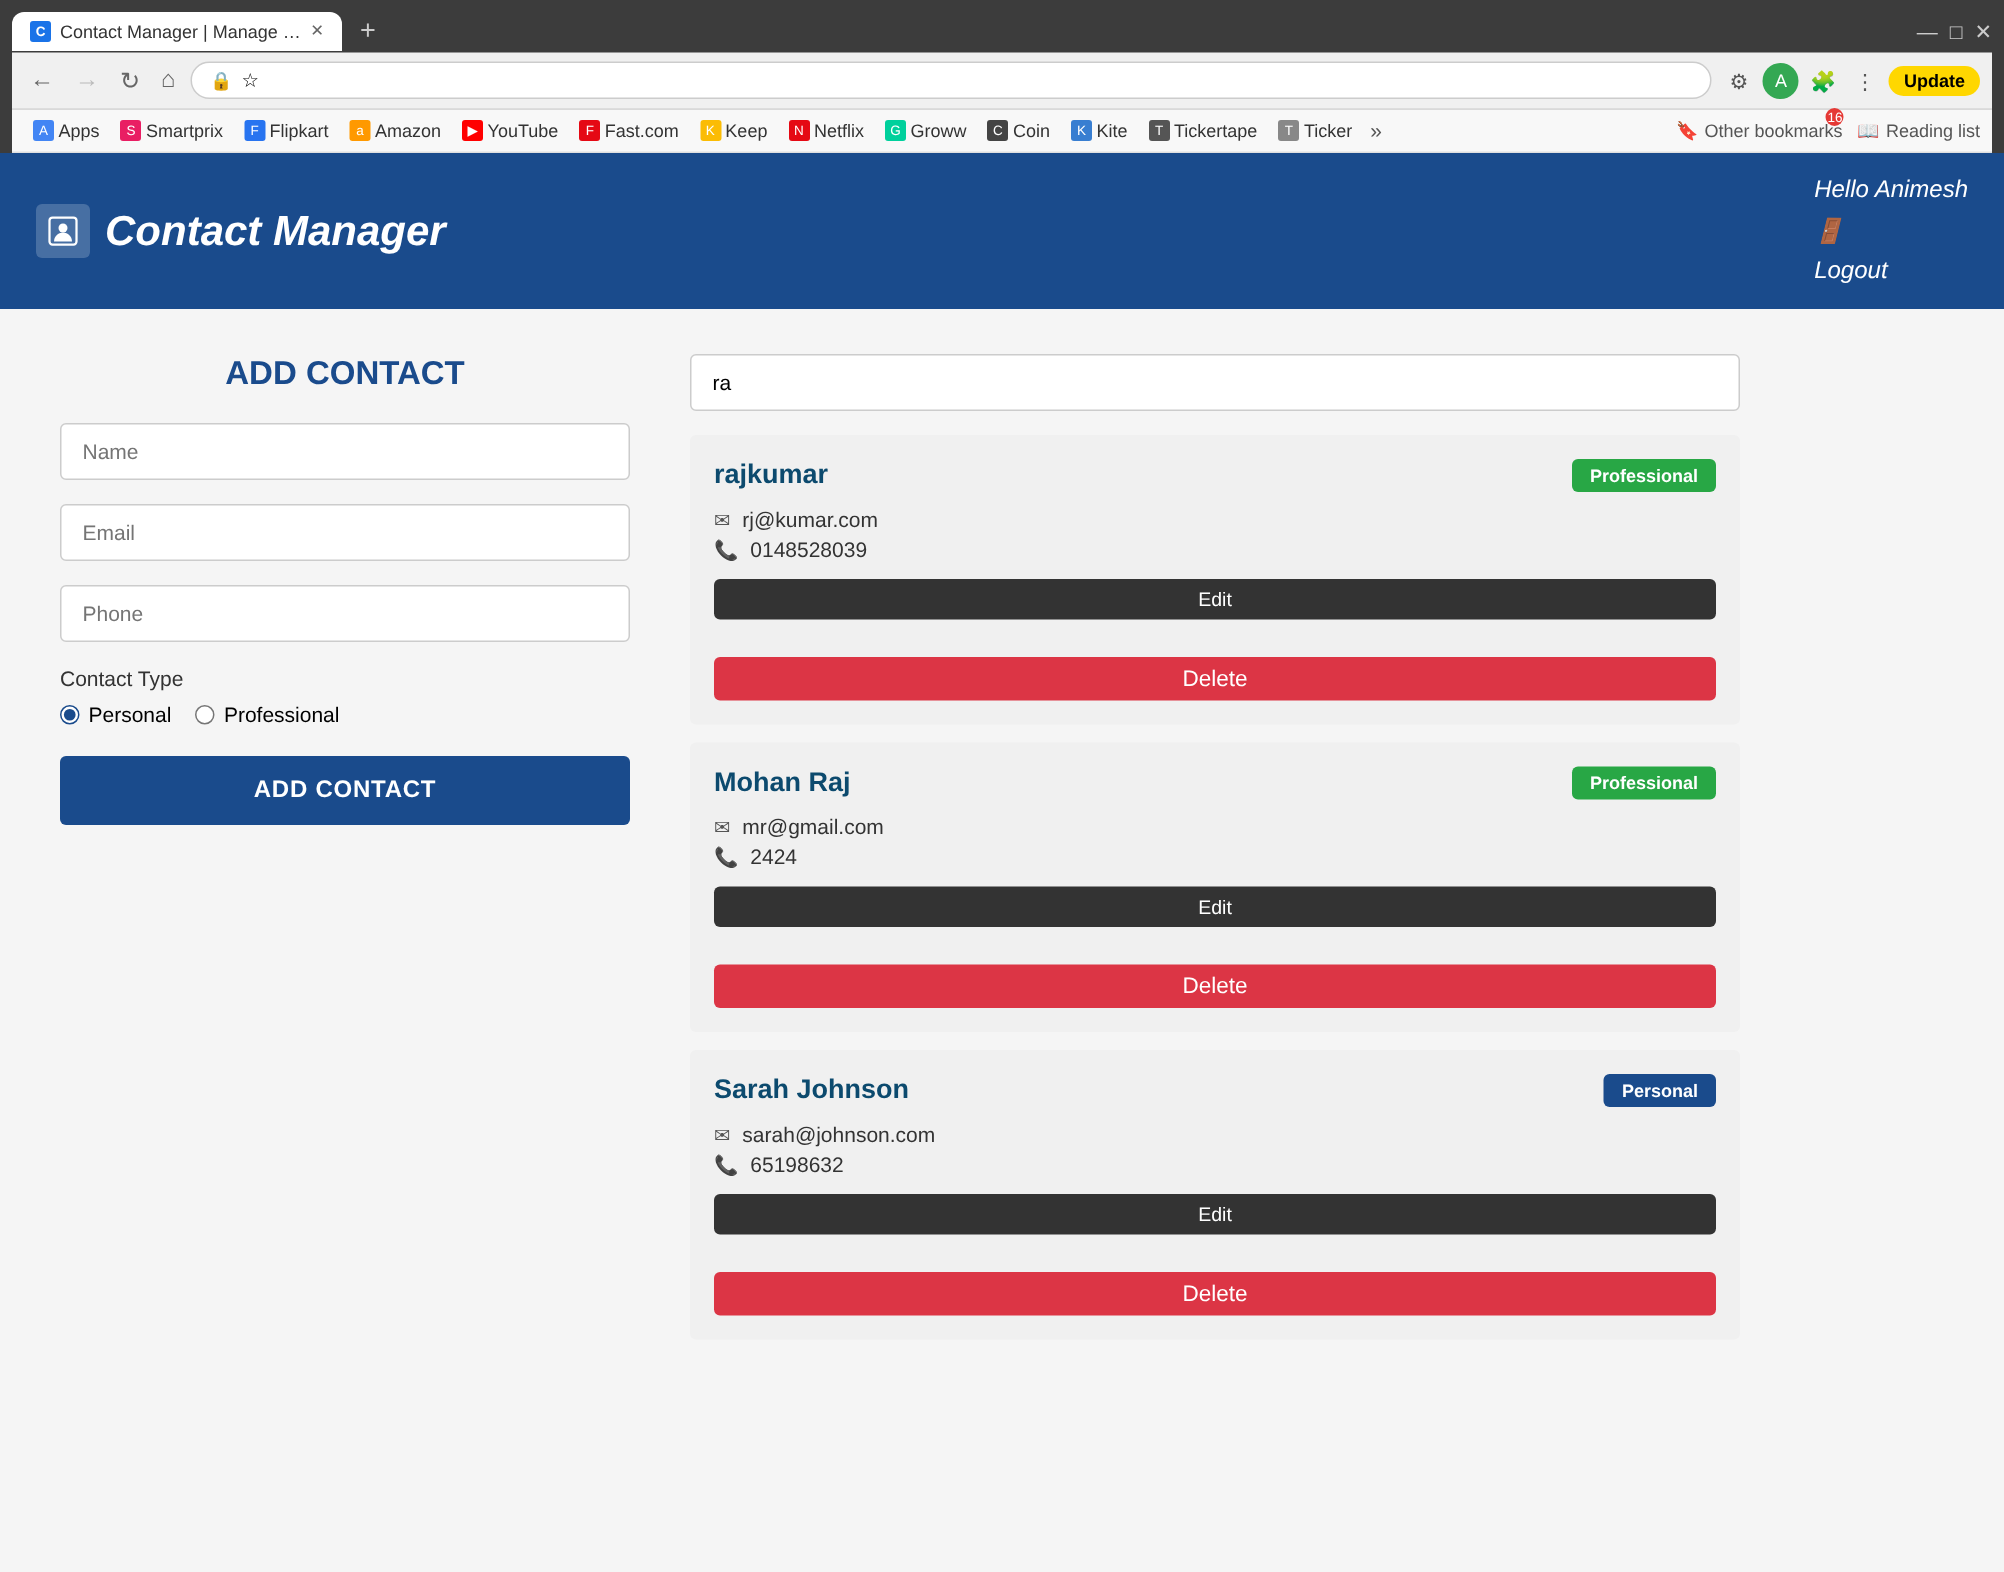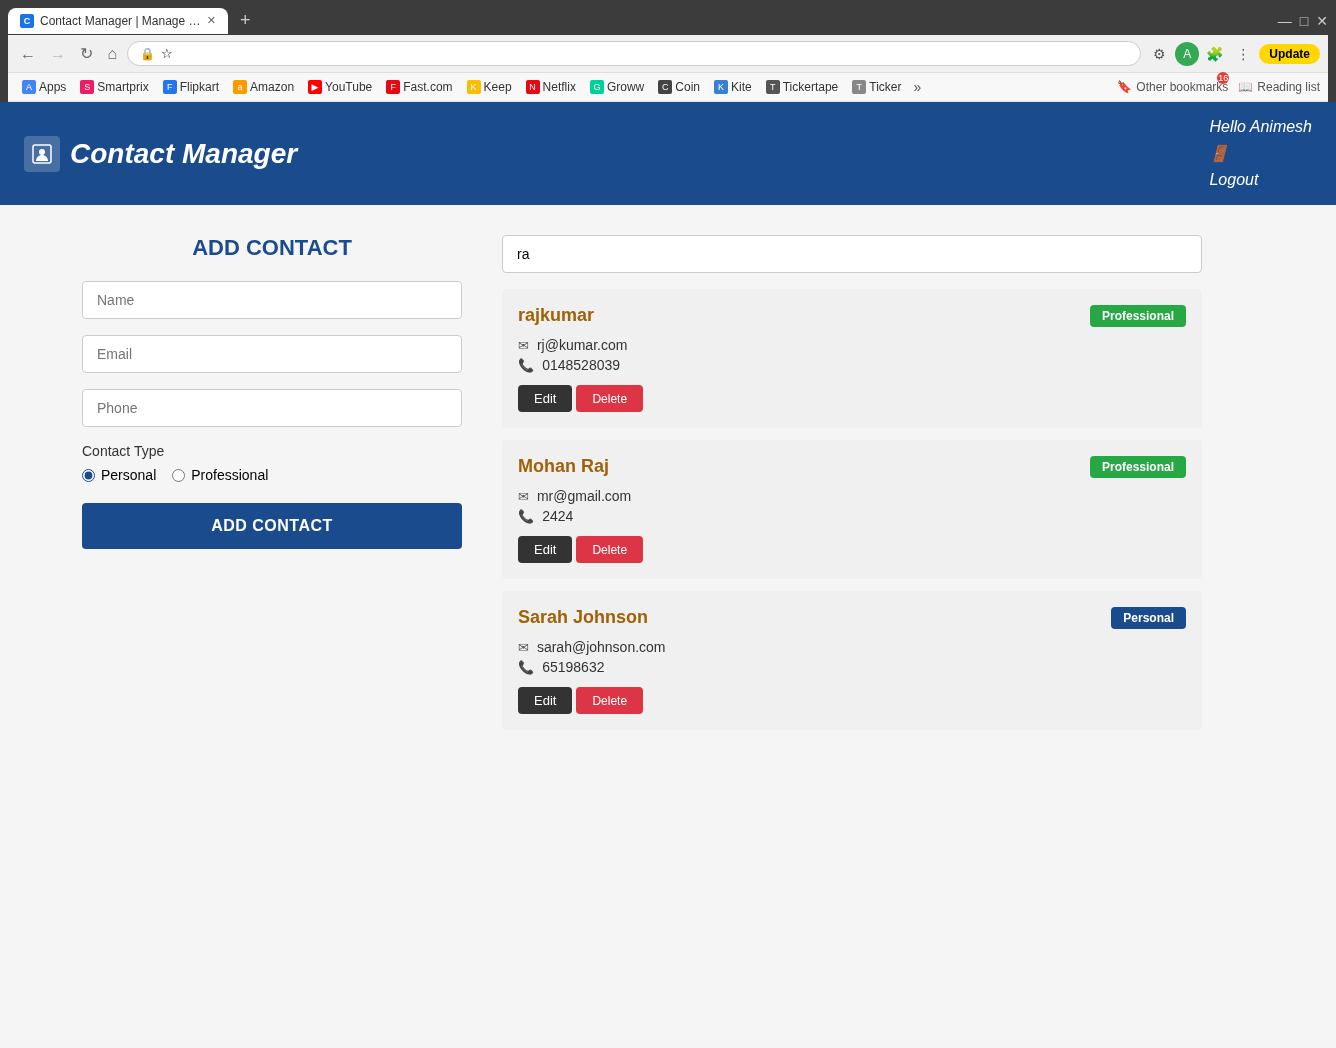--- a/index.html
+++ b/index.html
@@ -34,47 +34,47 @@
     .reading-list-btn { margin-left: auto; display: flex; align-items: center; gap: 4px; font-size: 12px; color: #555; cursor: pointer; }
 
     
     .app-header { background: #1a4b8c; color: white; padding: 16px 24px; display: flex; align-items: center; justify-content: space-between; font-style: italic; }
     .app-logo { display: flex; align-items: center; gap: 10px; }
     .app-logo-icon { width: 36px; height: 36px; background: rgba(255,255,255,0.2); border-radius: 4px; display: flex; align-items: center; justify-content: center; font-size: 20px; }
     .app-title { font-size: 28px; font-weight: bold; color: white; }
     .app-user { display: flex; align-items: flex-start; gap: 8px; font-size: 16px; flex-direction: column; }
 
     
-    .app-content { display: flex; gap: 40px; padding: 30px 40px; max-width: 1200px; margin-left: 42px; }
+    .app-content { display: flex; gap: 40px; padding: 30px 40px; max-width: 1200px; }
     .left-panel { flex: 0 0 380px; }
     .right-panel { flex: 1; }
 
     
     .section-title { text-align: center; font-size: 22px; font-weight: bold; color: #1a4b8c; margin-bottom: 20px; }
     .form-group { margin-bottom: 16px; }
     .form-input { width: 100%; padding: 10px 14px; border: 1px solid #ccc; border-radius: 4px; font-size: 14px; color: #555; outline: none; }
     .contact-type-label { font-size: 14px; color: #333; margin-bottom: 8px; display: block; }
     .radio-group { display: flex; gap: 16px; align-items: center; margin-bottom: 20px; }
     .radio-option { display: flex; align-items: center; gap: 6px; font-size: 14px; cursor: pointer; }
     .radio-option input[type="radio"] { accent-color: #1a4b8c; }
     .add-contact-btn { width: 100%; background: #1a4b8c; color: white; border: none; padding: 14px; font-size: 16px; font-weight: bold; border-radius: 4px; cursor: pointer; letter-spacing: 0.5px; }
 
     
     .search-input { width: 100%; padding: 10px 14px; border: 1px solid #ccc; border-radius: 4px; font-size: 14px; outline: none; margin-bottom: 16px; }
     .contact-card { background: #f0f0f0; border-radius: 4px; padding: 16px; margin-bottom: 12px; }
     .contact-card-header { display: flex; justify-content: space-between; align-items: flex-start; margin-bottom: 10px; }
-    .contact-name { font-size: 18px; font-weight: bold; color: #a16207; }
+    .contact-name { font-size: 18px; font-weight: bold; color: #0c4a6e; }
     .contact-type-badge { padding: 4px 12px; border-radius: 4px; font-size: 12px; font-weight: bold; color: white; }
     .badge-professional { background: #28a745; }
     .badge-personal { background: #1a4b8c; }
     .contact-info { margin-bottom: 4px; display: flex; align-items: center; gap: 8px; font-size: 14px; color: #333; }
     .contact-icon { font-size: 13px; color: #555; }
-    .contact-actions { display: flex; gap: 4px; margin-top: 12px; }
+    .contact-actions { display: flex; gap: 25px; margin-top: 12px; flex-direction: column; }
     .edit-btn { background: #333; color: white; border: none; padding: 6px 16px; border-radius: 4px; cursor: pointer; font-size: 13px; }
-    .delete-btn { background: #dc3545; color: white; border: none; padding: 6px 16px; border-radius: 4px; cursor: pointer; font-size: 12px; }
+    .delete-btn { background: #dc3545; color: white; border: none; padding: 6px 16px; border-radius: 4px; cursor: pointer; font-size: 15px; }
   </style>
 </head>
 <body>
 
 <div class="browser-chrome">
   <div class="browser-tab-bar">
     <div class="browser-tab active">
       <div class="browser-tab-favicon" style="background:#1a73e8;">
         <span style="color:white;font-size:9px;font-weight:bold;">C</span>
       </div>

